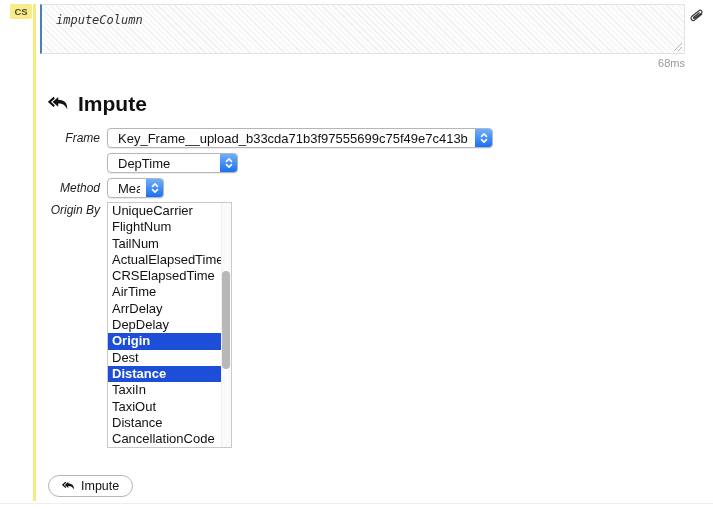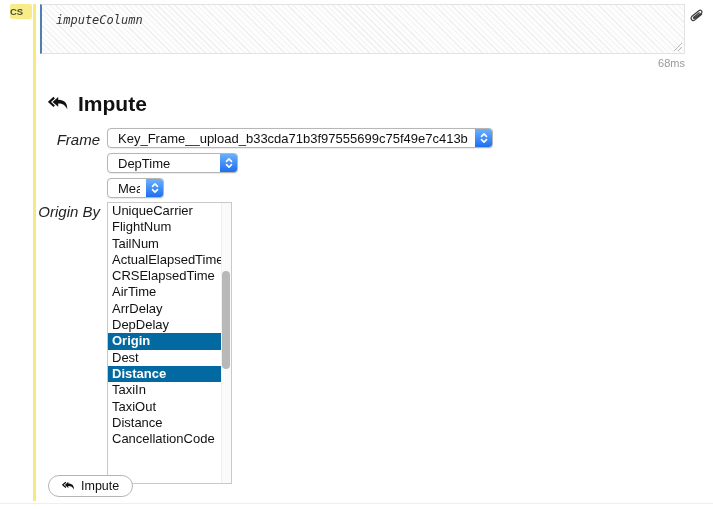--- a/index.html
+++ b/index.html
@@ -3,21 +3,21 @@
 <meta charset="utf-8">
 <style>
   * { margin:0; padding:0; box-sizing:border-box; }
   html,body { width:713px; height:509px; background:#fff; overflow:hidden;
               font-family:"Liberation Sans", sans-serif; color:#1a1a1a; }
   #cell { position:relative; width:713px; height:509px; }
 
   
   .cs-badge { position:absolute; left:10px; top:4px; width:22px; height:15px;
               background:#f7ec89; color:#4a4a33; font-size:9.5px; font-weight:bold;
-              text-align:left; line-height:15px; border-radius:2px; }
+              text-align:center; line-height:15px; border-radius:2px; }
 
   
   .gutter-line { position:absolute; left:33px; top:4px; width:3px; height:497px;
                  background:#f5ea7e; }
 
   
   .cell-divider { position:absolute; left:0; top:503px; width:713px; height:1px;
                   background:#eeeeee; }
 
   
@@ -39,39 +39,39 @@
   .exec-time { position:absolute; top:57px; left:485px; width:200px;
                text-align:right; font-size:11px; color:#999; }
 
   
   .impute-heading { position:absolute; left:48px; top:92px; display:flex;
                     align-items:center; gap:9px; font-size:21px; font-weight:bold;
                     color:#111; }
 
   
   .field-label { position:absolute; left:0; width:100px; text-align:right;
-                 font-style:italic; font-size:15px; color:#222; }
+                 font-style:italic; font-size:12px; color:#222; }
 
   .mac-select { position:absolute; left:107px; display:inline-flex; align-items:center;
                 height:20px; background:#fff; border:1px solid #b6b6b6;
                 border-radius:4px; font-size:13px; color:#111; cursor:pointer;
                 box-shadow:0 0.5px 1px rgba(0,0,0,0.08); }
   .mac-select .sel-text { padding-left:10px; flex:1 1 auto; white-space:nowrap;
                           overflow:hidden; }
   .stepper { width:17px; height:18px; margin-left:6px; flex:0 0 auto;
              background:linear-gradient(#6cb0fc, #1d6ff0);
              border-radius:0 3px 3px 0; display:flex; align-items:center;
              justify-content:center; }
 
   
-  .multiselect { position:absolute; left:107px; top:202px; width:125px; height:282px;
+  .multiselect { position:absolute; left:107px; top:202px; width:125px; height:246px;
                  border:1px solid #c9c9c9; background:#fff; overflow:hidden; }
   .list-option { height:16.3px; line-height:16.3px; font-size:13px; color:#111;
                  padding-left:4px; white-space:nowrap; cursor:default; }
-  .list-option.selected { background:#0369a1; color:#fff; font-weight:bold; }
+  .list-option.selected { background:#1d4ed8; color:#fff; font-weight:bold; }
   .scroll-track { position:absolute; right:0; top:0; width:10px; height:100%;
                   background:#fafafa; border-left:1px solid #f0f0f0; }
   .scroll-thumb { position:absolute; right:1px; top:68px; width:8px; height:98px;
                   background:#b8b8b8; border-radius:4px; cursor:grab; }
 
   
   .impute-btn { position:absolute; left:48px; top:475px; height:22px;
                 display:inline-flex; align-items:center; gap:6px; padding:0 13px;
                 background:#fff; border:1px solid #b5b5b5; border-radius:11px;
                 font-size:12.5px; color:#111; cursor:pointer;
@@ -123,20 +123,21 @@
 
   <div class="mac-select" style="top:153px; width:131px">
     <span class="sel-text">DepTime</span>
     <span class="stepper">
       <svg width="8" height="12" viewBox="0 0 8 12">
         <path d="M1.5 4.4 L4 1.9 L6.5 4.4 M1.5 7.6 L4 10.1 L6.5 7.6" fill="none" stroke="#fff" stroke-width="1.6" stroke-linecap="round" stroke-linejoin="round"></path>
       </svg>
     </span>
   </div>
 
+  <div class="field-label" style="top:181px">Method</div>
   <div class="mac-select" style="top:178px; width:57px">
     <span class="sel-text">Mean</span>
     <span class="stepper">
       <svg width="8" height="12" viewBox="0 0 8 12">
         <path d="M1.5 4.4 L4 1.9 L6.5 4.4 M1.5 7.6 L4 10.1 L6.5 7.6" fill="none" stroke="#fff" stroke-width="1.6" stroke-linecap="round" stroke-linejoin="round"></path>
       </svg>
     </span>
   </div>
 
   <div class="field-label" style="top:203px">Origin By</div>

